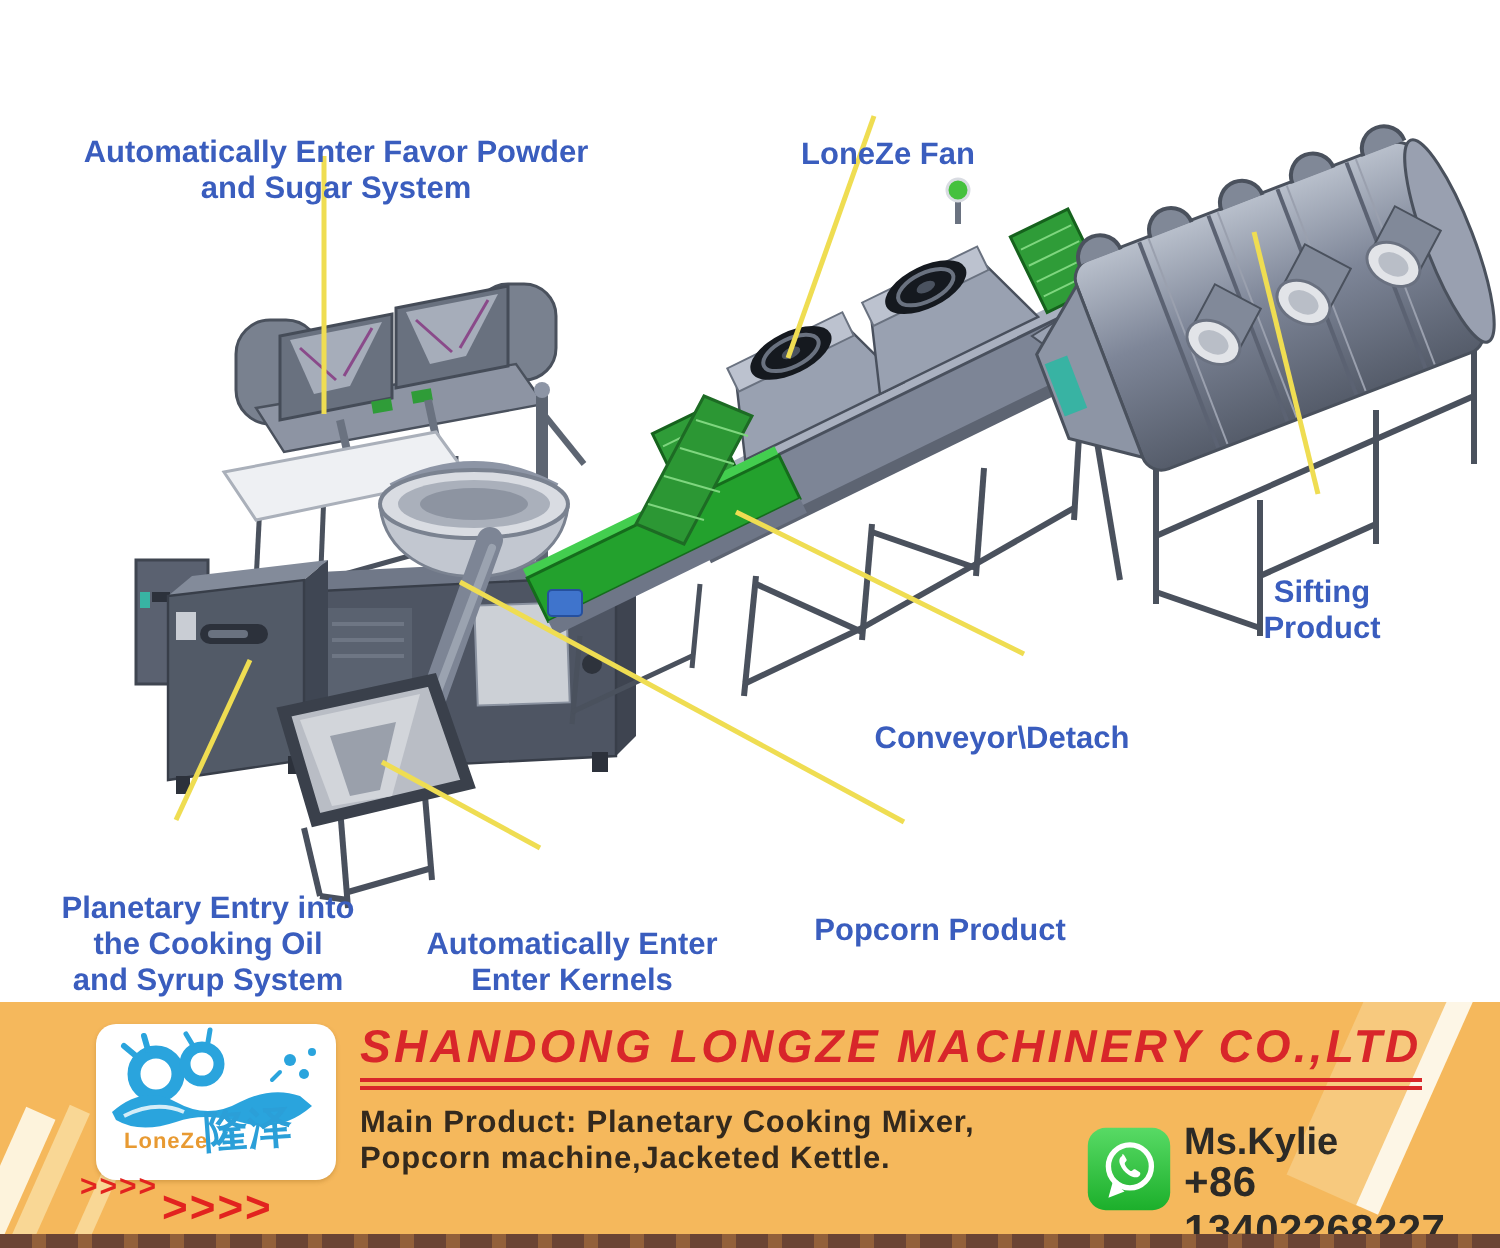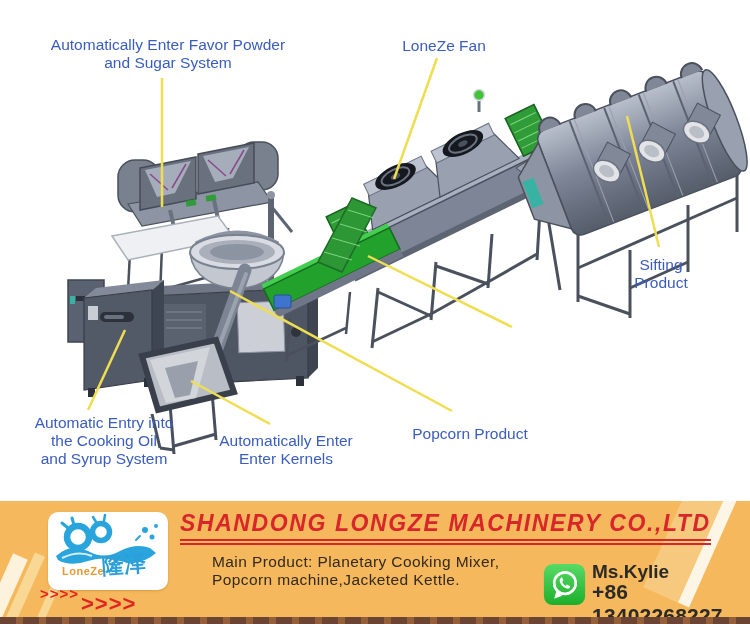--- a/index.html
+++ b/index.html
@@ -1,35 +1,35 @@
 <!DOCTYPE html>
 <html><head>
 <meta charset="utf-8">
 <style>
   html,body{margin:0;padding:0;background:#ffffff;}
   .page{position:relative;width:750px;height:624px;background:#ffffff;overflow:hidden;
         font-family:"Liberation Sans",sans-serif;}
   
   .dlabel{position:absolute;transform:translateX(-50%);text-align:center;
-          color:#3a5dbe;font-weight:400;font-size:15.5px;line-height:18px;
-          white-space:pre-line;letter-spacing:0px;}
+          color:#3a5dbe;font-weight:700;font-size:15.5px;line-height:18px;
+          white-space:pre-line;letter-spacing:0px;margin-top:32px;}
   
   .footer{position:absolute;left:0;top:501px;width:750px;height:123px;background:#f5b85c;overflow:hidden;}
   .stripe{position:absolute;}
   .logo-card{position:absolute;left:48px;top:11px;width:120px;height:78px;background:#ffffff;
              border-radius:10px;box-shadow:0 1px 2px rgba(120,70,0,.25);}
   .logo-latin{position:absolute;left:14px;top:53px;color:#e89a32;font-weight:700;font-size:11px;letter-spacing:.5px;}
   .logo-cn{position:absolute;left:54px;top:38px;color:#2b9fd8;font-weight:700;font-size:22px;
            transform:rotate(-4deg);font-family:"DejaVu Sans",sans-serif;}
   .company-wrap{position:absolute;left:180px;top:9px;display:inline-block;
                 border-bottom:2px solid #d8262a;padding-bottom:2px;}
   .company-inner{display:inline-block;border-bottom:2px solid #d8262a;padding-bottom:2px;font-style:italic;}
   .company{color:#d8262a;font-weight:700;font-size:23px;letter-spacing:1.6px;white-space:nowrap;}
-  .products{position:absolute;left:180px;top:52px;color:#33291d;font-weight:400;font-size:15.5px;
-            line-height:17.5px;letter-spacing:.4px;white-space:pre-line;margin-left:32px;}
+  .products{position:absolute;left:180px;top:52px;color:#33291d;font-weight:700;font-size:15.5px;
+            line-height:17.5px;letter-spacing:.4px;white-space:pre-line;}
   .wa-icon{position:absolute;left:543px;top:62px;width:43px;height:43px;}
   .contact-name{position:absolute;left:592px;top:60px;color:#2c2a26;font-weight:700;font-size:19px;}
   .contact-phone{position:absolute;left:592px;top:79px;color:#2c2a26;font-weight:700;font-size:21px;letter-spacing:.2px;}
   .arrows-sm{position:absolute;left:40px;top:84px;color:#e2231f;font-weight:700;font-size:15px;letter-spacing:1px;}
   .arrows-lg{position:absolute;left:81px;top:90px;color:#e2231f;font-weight:700;font-size:22px;letter-spacing:1px;}
   .bottom-strip{position:absolute;left:0;bottom:0;width:750px;height:7px;
       background:repeating-linear-gradient(90deg,#6b4434 0 16px,#93603a 16px 23px);}
 </style>
 </head>
 <body>
@@ -266,22 +266,23 @@
       <line x1="230" y1="291" x2="452" y2="411"></line>
       <line x1="125" y1="330" x2="88" y2="410"></line>
       <line x1="191" y1="381" x2="270" y2="424"></line>
     </g>
   </svg>
 
   <div class="dlabel" style="left:168px;top:36px;">Automatically Enter Favor Powder
 and Sugar System</div>
   <div class="dlabel" style="left:444px;top:37px;">LoneZe Fan</div>
   <div class="dlabel" style="left:661px;top:256px;">Sifting Product</div>
+  <div class="dlabel" style="left:501px;top:329px;">Conveyor\Detach</div>
   <div class="dlabel" style="left:470px;top:425px;">Popcorn Product</div>
-  <div class="dlabel" style="left:104px;top:414px;">Automatic Entry into
+  <div class="dlabel" style="left:104px;top:414px;">Planetary Entry into
 the Cooking Oil
 and Syrup System</div>
   <div class="dlabel" style="left:286px;top:432px;">Automatically Enter
 Enter Kernels</div>
 
   <div class="footer">
 
     <div class="stripe" style="left:-14px;top:50px;width:16px;height:130px;background:#fdf3dc;transform:rotate(24deg);"></div>
     <div class="stripe" style="left:8px;top:48px;width:11px;height:130px;background:#f9d795;transform:rotate(24deg);"></div>
     <div class="stripe" style="left:30px;top:78px;width:8px;height:110px;background:#f9d795;transform:rotate(24deg);"></div>

